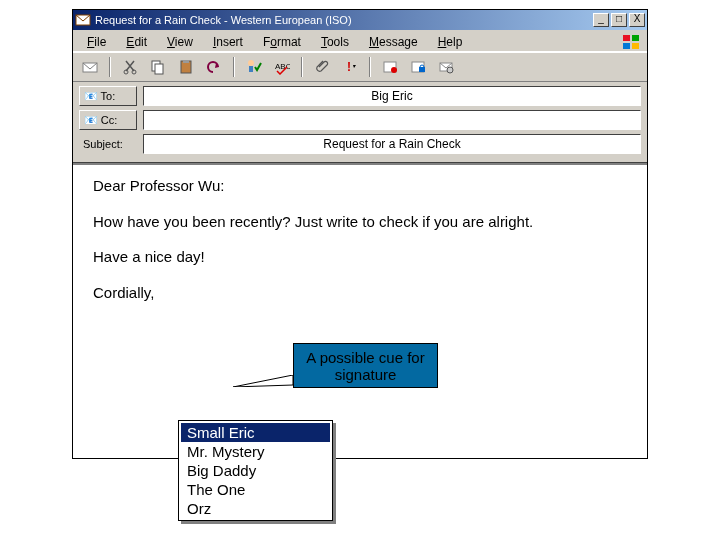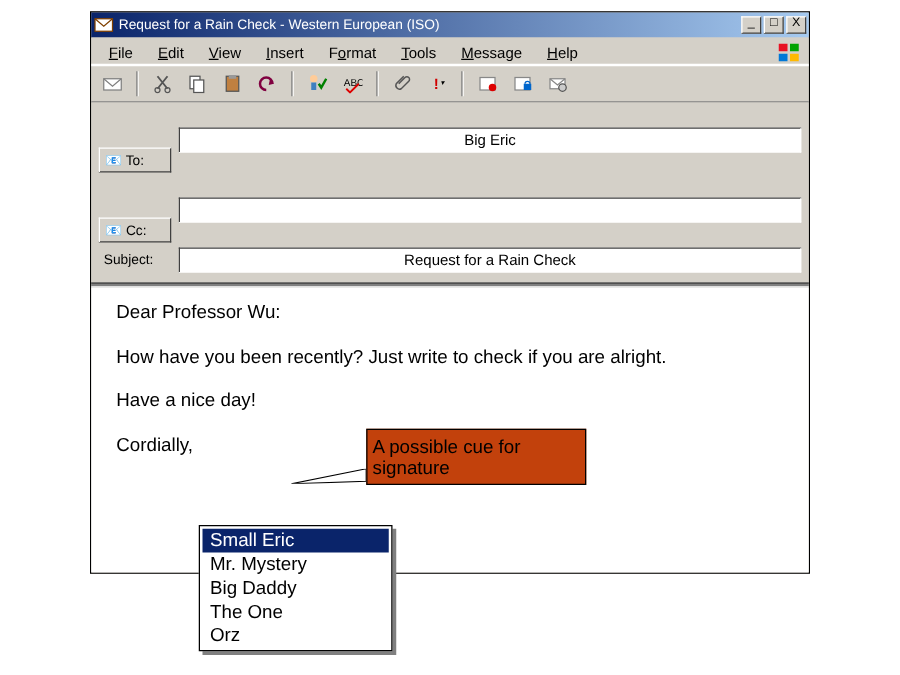--- a/index.html
+++ b/index.html
@@ -110,21 +110,20 @@
     height: 20px;
     border: 1px solid #fff;
     border-right-color:#404040;
     border-bottom-color:#404040;
     background:#d4d0c8;
     font-size:11px;
     display:flex;
     align-items:center;
     padding: 0 4px;
     cursor:pointer;
-    margin-top:32px;
   }
   .field-label-static {
     width: 58px;
     font-size: 11px;
     padding: 0 4px;
   }
   .field-input {
     flex:1;
     height: 20px;
     border: 1px solid #404040;
@@ -150,45 +149,45 @@
     font-weight: normal;
     overflow: hidden;
     position: relative;
   }
   .body-line { margin-bottom: 16px; line-height: 1.3; }
   
   .callout {
     position: absolute;
     left: 293px;
     top: 343px;
-    width: 176px;
+    width: 145px;
     height: 45px;
     border: 1.5px solid #000;
-    background: #c2410c;
+    background: #0369a1;
     font-size: 15px;
     font-weight: normal;
-    text-align: left;
+    text-align: center;
     padding: 2px 4px;
     display:flex;
     align-items:center;
     justify-content:center;
     z-index: 5;
   }
   .callout-line {
     position:absolute;
     left: 233px;
     top: 375px;
     width: 60px;
     height: 12px;
     z-index:4;
   }
   
   .sig-popup {
     position: absolute;
-    left: 159px;
+    left: 178px;
     top: 420px;
     width: 155px;
     background: #fff;
     border: 1.5px solid #000;
     box-shadow: 3px 3px 0 #808080;
     z-index:10;
     padding: 2px;
   }
   .sig-item {
     padding: 1px 6px;

